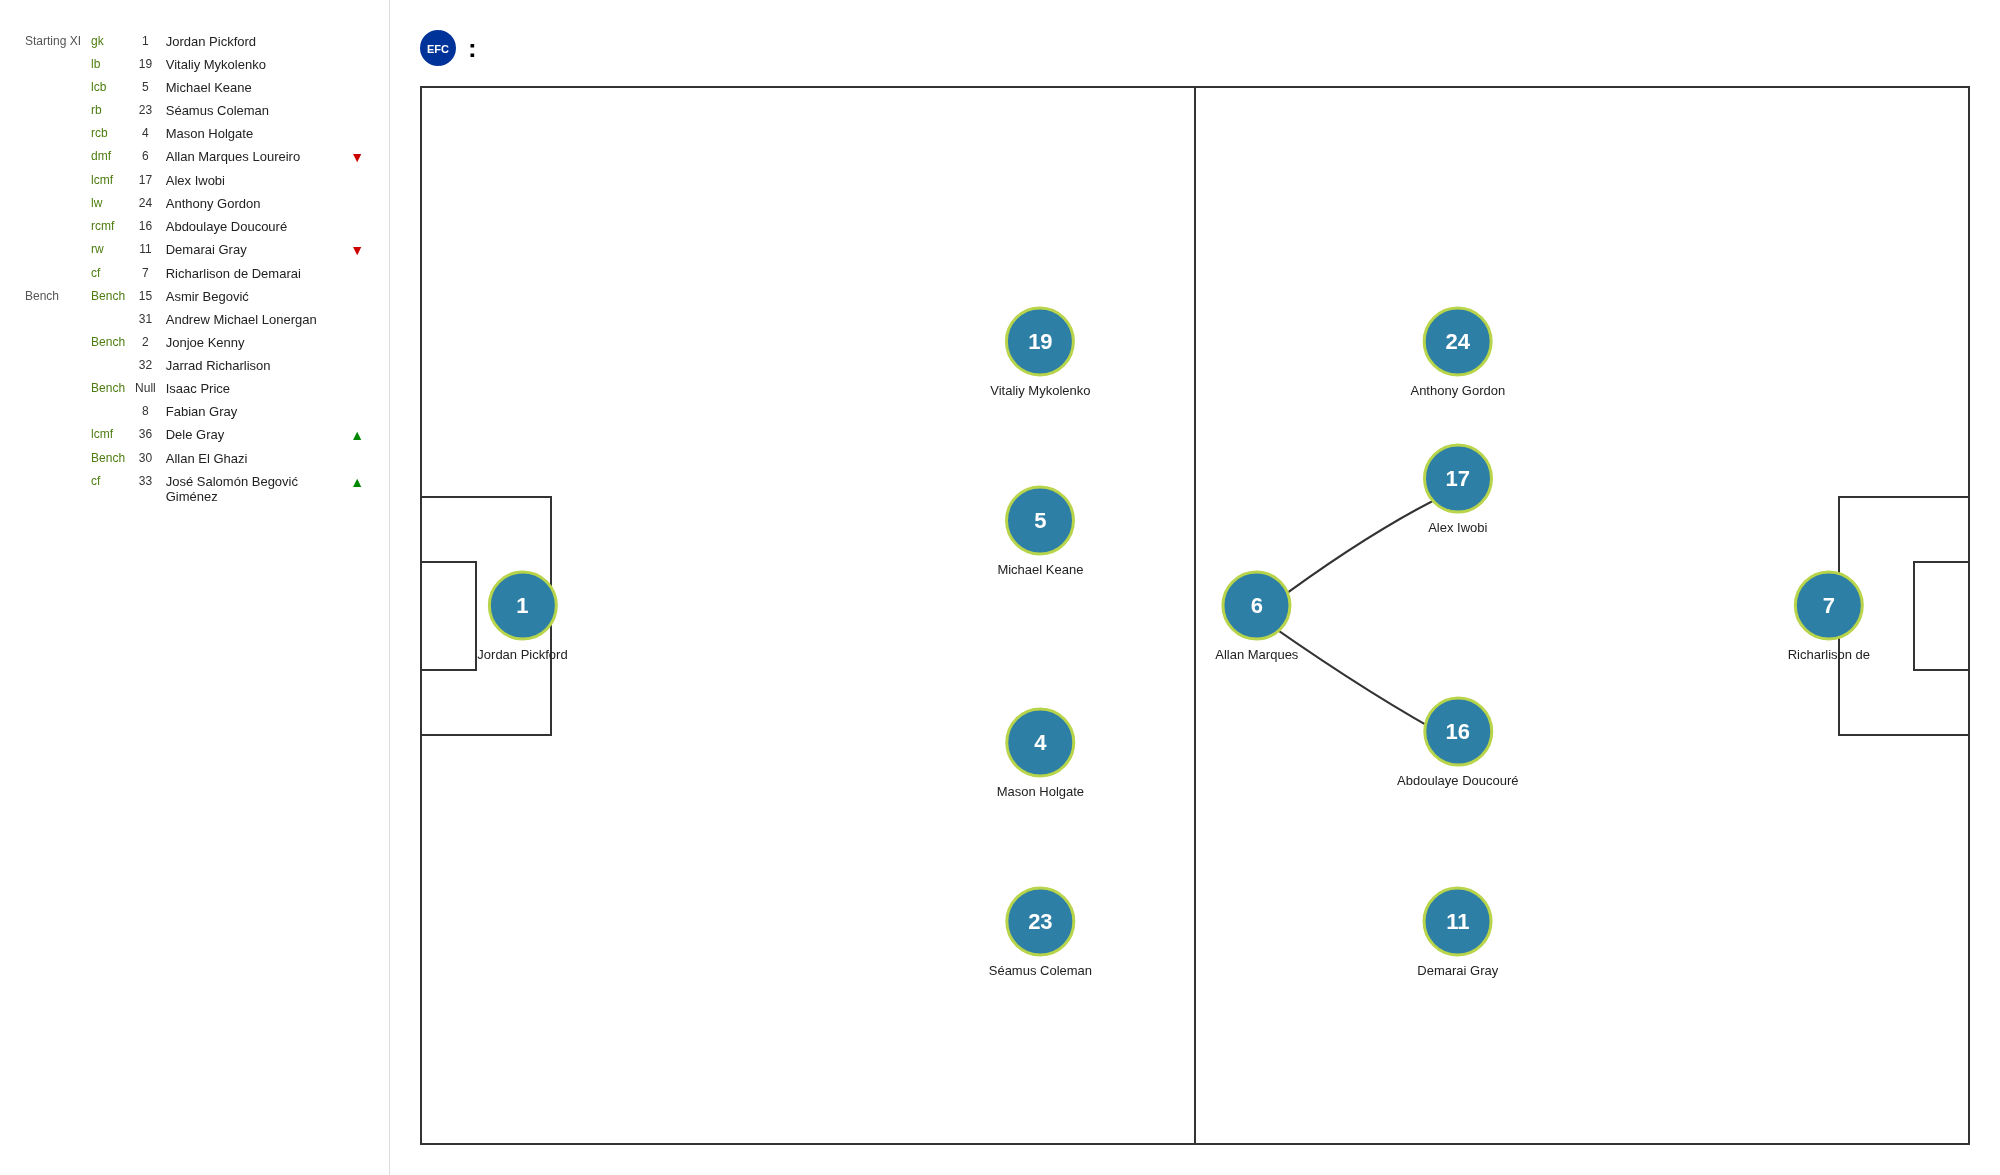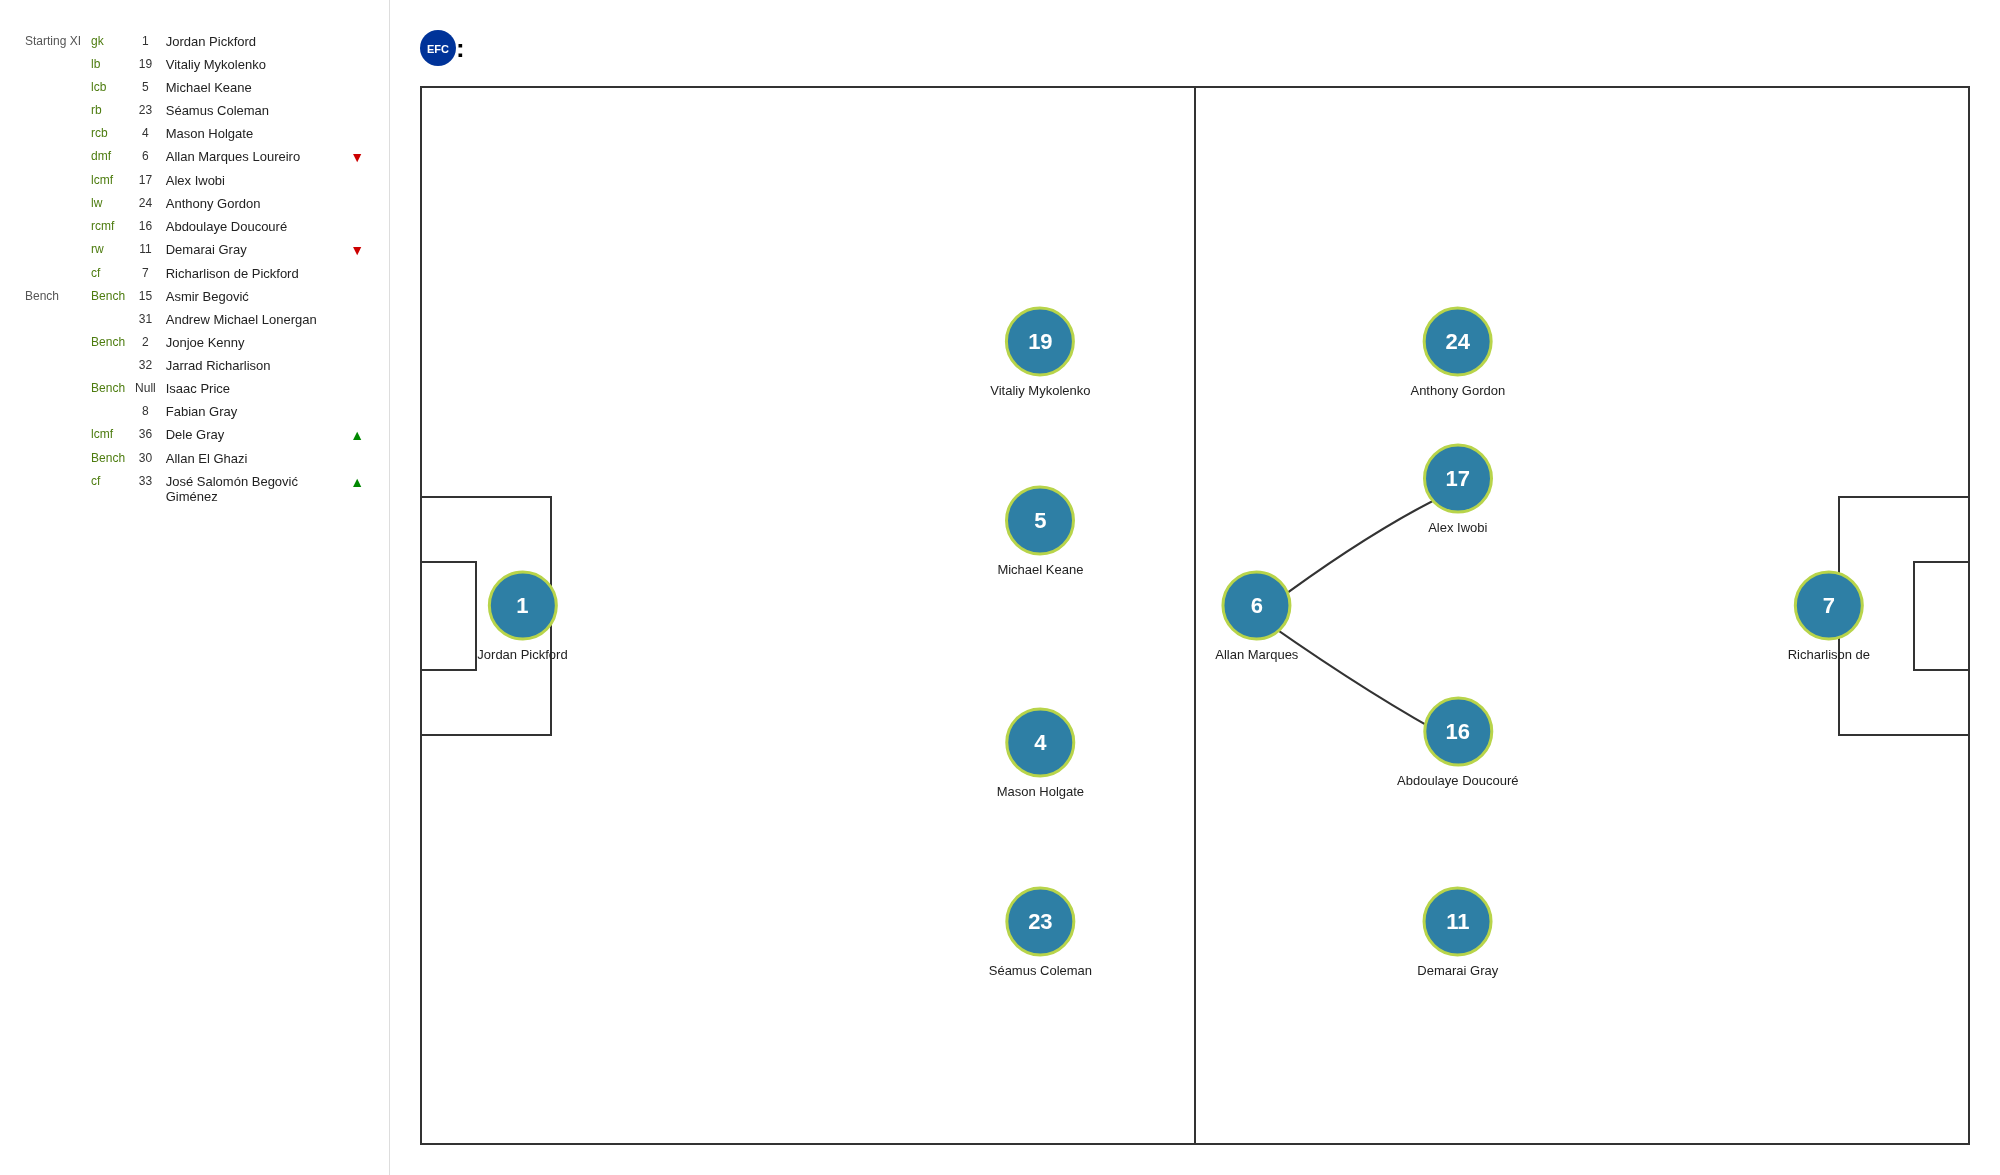--- a/index.html
+++ b/index.html
@@ -76,20 +76,21 @@
       flex: 1;
       padding: 30px 30px;
       display: flex;
       flex-direction: column;
     }
 
     .team-header {
       display: flex;
       align-items: center;
       margin-bottom: 20px;
+      gap: 12px;
     }
 
     .team-logo {
       width: 36px;
       height: 36px;
     }
 
     .team-title {
       font-size: 26px;
       font-weight: bold;
@@ -287,21 +288,21 @@
           <td class="col-section"></td>
           <td class="col-pos">rw</td>
           <td class="col-num">11</td>
           <td class="col-name">Demarai Gray</td>
           <td><span class="arrow-down">▼</span></td>
         </tr>
         <tr>
           <td class="col-section"></td>
           <td class="col-pos">cf</td>
           <td class="col-num">7</td>
-          <td class="col-name">Richarlison de Pickford</td>
+          <td class="col-name">Richarlison de Demarai</td>
           <td></td>
         </tr>
         <tr>
           <td class="col-section">Bench</td>
           <td class="col-pos">Bench</td>
           <td class="col-num">15</td>
           <td class="col-name">Asmir Begović</td>
           <td></td>
         </tr>
         <tr>

